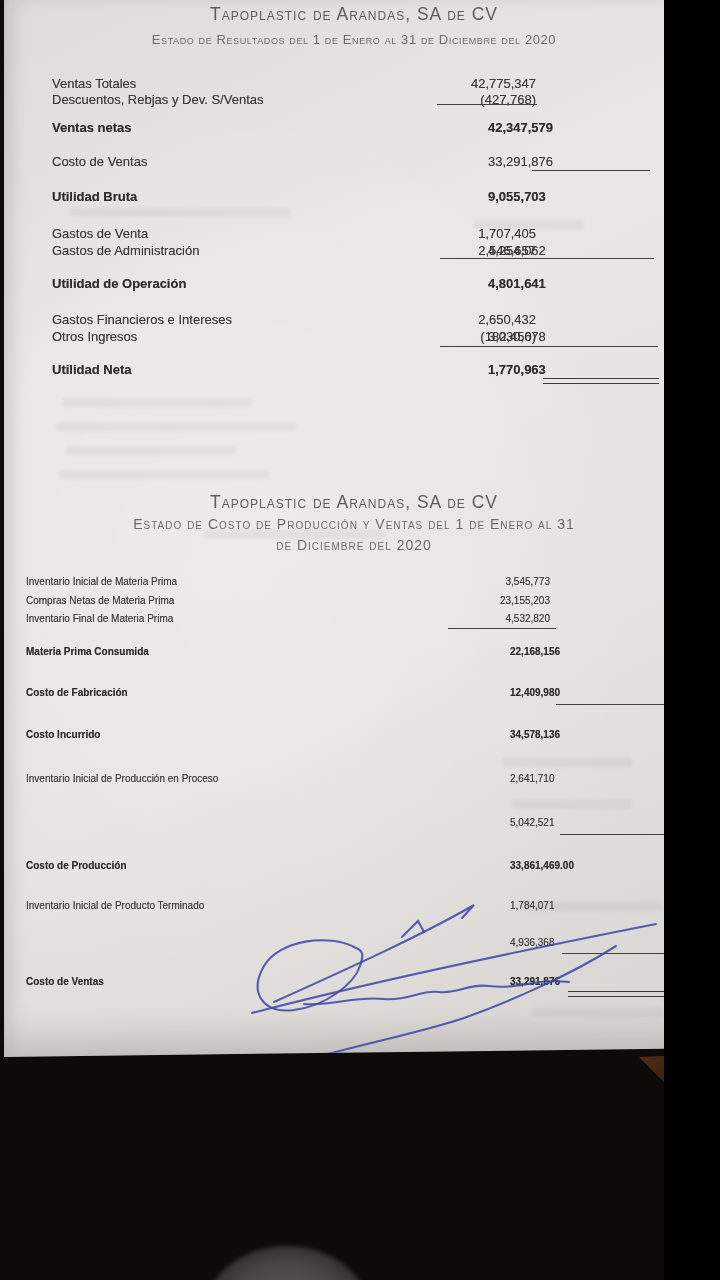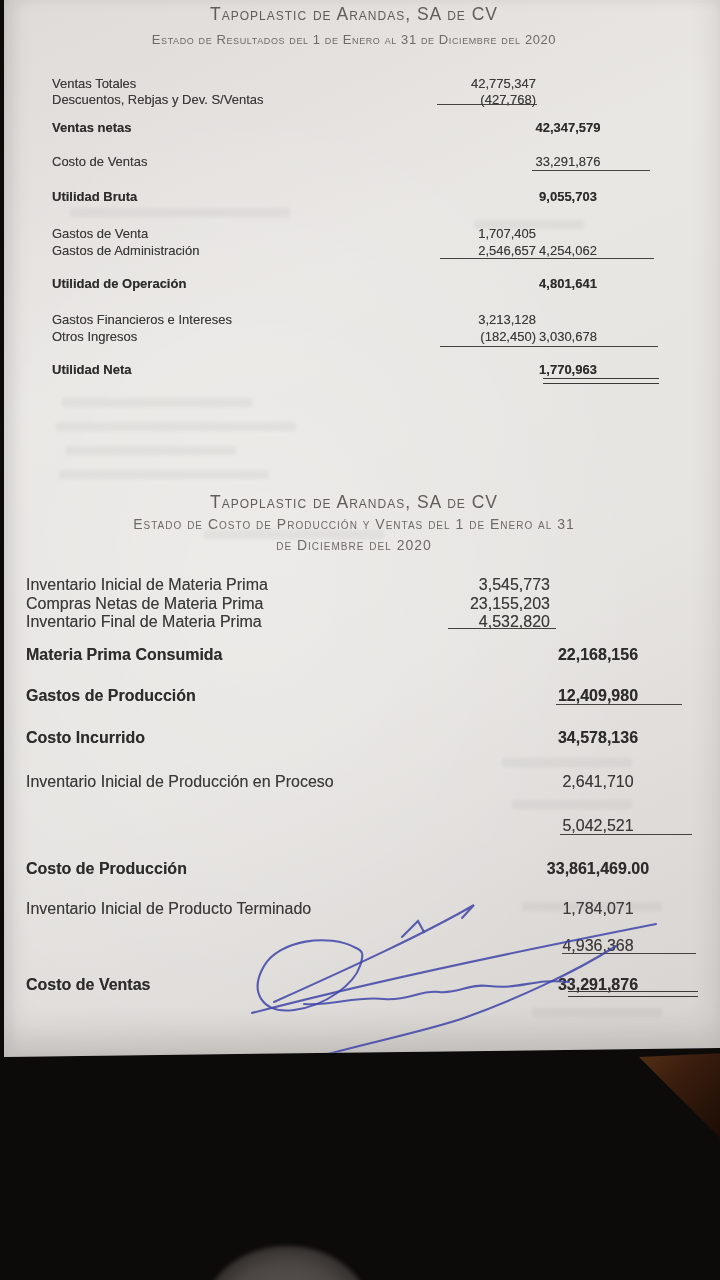--- a/index.html
+++ b/index.html
@@ -1,17 +1,17 @@
 <!DOCTYPE html>
 <html><head>
 <meta charset="utf-8">
 <title>Financial Statement Photo</title>
 <style>
   html,body{margin:0;padding:0;background:#000;}
-  .photo{position:relative;width:720px;height:1280px;overflow:hidden;
+  .photo{position:relative;width:664px;height:1280px;overflow:hidden;
          background:#0d0b0a;font-family:"Liberation Sans",sans-serif;}
   
   .wedge{position:absolute;left:628px;top:1046px;width:92px;height:92px;
          clip-path:polygon(12% 12%,100% 8%,100% 100%);
          background:linear-gradient(135deg,#5a3318 0%,#3a1d0d 45%,#1a0c05 100%);}
   .knee{position:absolute;left:203px;top:1246px;width:168px;height:70px;
         border-radius:50% 50% 0 0 / 100% 100% 0 0;
         background:radial-gradient(ellipse at 50% 110%,#6a6560 0%,#4a4542 55%,#14110f 95%);
         filter:blur(2px);}
   
@@ -26,22 +26,22 @@
   .hdr{position:absolute;left:0;width:700px;text-align:center;
        font-variant:small-caps;letter-spacing:1px;color:#605d59;}
   .hdr.company{font-size:17.5px;}
   .hdr.period{font-size:13px;letter-spacing:0.6px;color:#6d6a66;}
   .hdr.period2{font-size:14px;letter-spacing:1px;color:#6d6a66;}
   
   .row{position:absolute;left:0;width:716px;height:17px;font-size:13px;
        text-shadow:0 0 0.5px rgba(59,58,56,0.55);}
   .row .lbl{position:absolute;left:48px;white-space:nowrap;}
   .row .mid{position:absolute;left:372px;width:160px;text-align:right;white-space:nowrap;}
-  .row .rgt{position:absolute;left:484px;width:160px;text-align:center;white-space:nowrap;}
-  .s2 .row{font-size:16px;}
+  .row .rgt{position:absolute;left:484px;width:160px;text-align:left;white-space:nowrap;}
+  .s2 .row{font-size:10px;}
   .s2 .row .lbl{left:22px;}
   .s2 .row .mid{left:384px;width:162px;}
   .s2 .row .rgt{left:506px;width:176px;}
   .b{font-weight:bold;color:#2d2c2a;}
   
   .ul{position:absolute;height:0;border-top:1.5px solid #454340;}
   .dl{position:absolute;height:4px;border-top:1.5px solid #3b3a37;border-bottom:1.5px solid #3b3a37;}
   
   .sig{position:absolute;left:230px;top:878px;}
   .sig path{fill:none;stroke:#3e44a8;stroke-width:2.1;stroke-linecap:round;opacity:0.85;}
@@ -110,21 +110,21 @@
       </div>
       <div class="ul" style="left:436px;top:258px;width:214px"></div>
 
       <div class="row b" style="top:276px">
         <span class="lbl">Utilidad de Operación</span>
         <span class="rgt">4,801,641</span>
       </div>
 
       <div class="row" style="top:312px">
         <span class="lbl">Gastos Financieros e Intereses</span>
-        <span class="mid">3,213,128</span>
+        <span class="mid">2,650,432</span>
       </div>
       <div class="row" style="top:329px">
         <span class="lbl">Otros Ingresos</span>
         <span class="mid">(182,450)</span>
         <span class="rgt">3,030,678</span>
       </div>
       <div class="ul" style="left:436px;top:346px;width:218px"></div>
 
       <div class="row b" style="top:362px">
         <span class="lbl">Utilidad Neta</span>
@@ -151,21 +151,21 @@
         <span class="mid">4,532,820</span>
       </div>
       <div class="ul" style="left:444px;top:628px;width:108px"></div>
 
       <div class="row b" style="top:646px">
         <span class="lbl">Materia Prima Consumida</span>
         <span class="rgt">22,168,156</span>
       </div>
 
       <div class="row b" style="top:687px">
-        <span class="lbl">Gastos de Producción</span>
+        <span class="lbl">Costo de Fabricación</span>
         <span class="rgt">12,409,980</span>
       </div>
       <div class="ul" style="left:552px;top:704px;width:126px"></div>
 
       <div class="row b" style="top:729px">
         <span class="lbl">Costo Incurrido</span>
         <span class="rgt">34,578,136</span>
       </div>
 
       <div class="row" style="top:773px">

